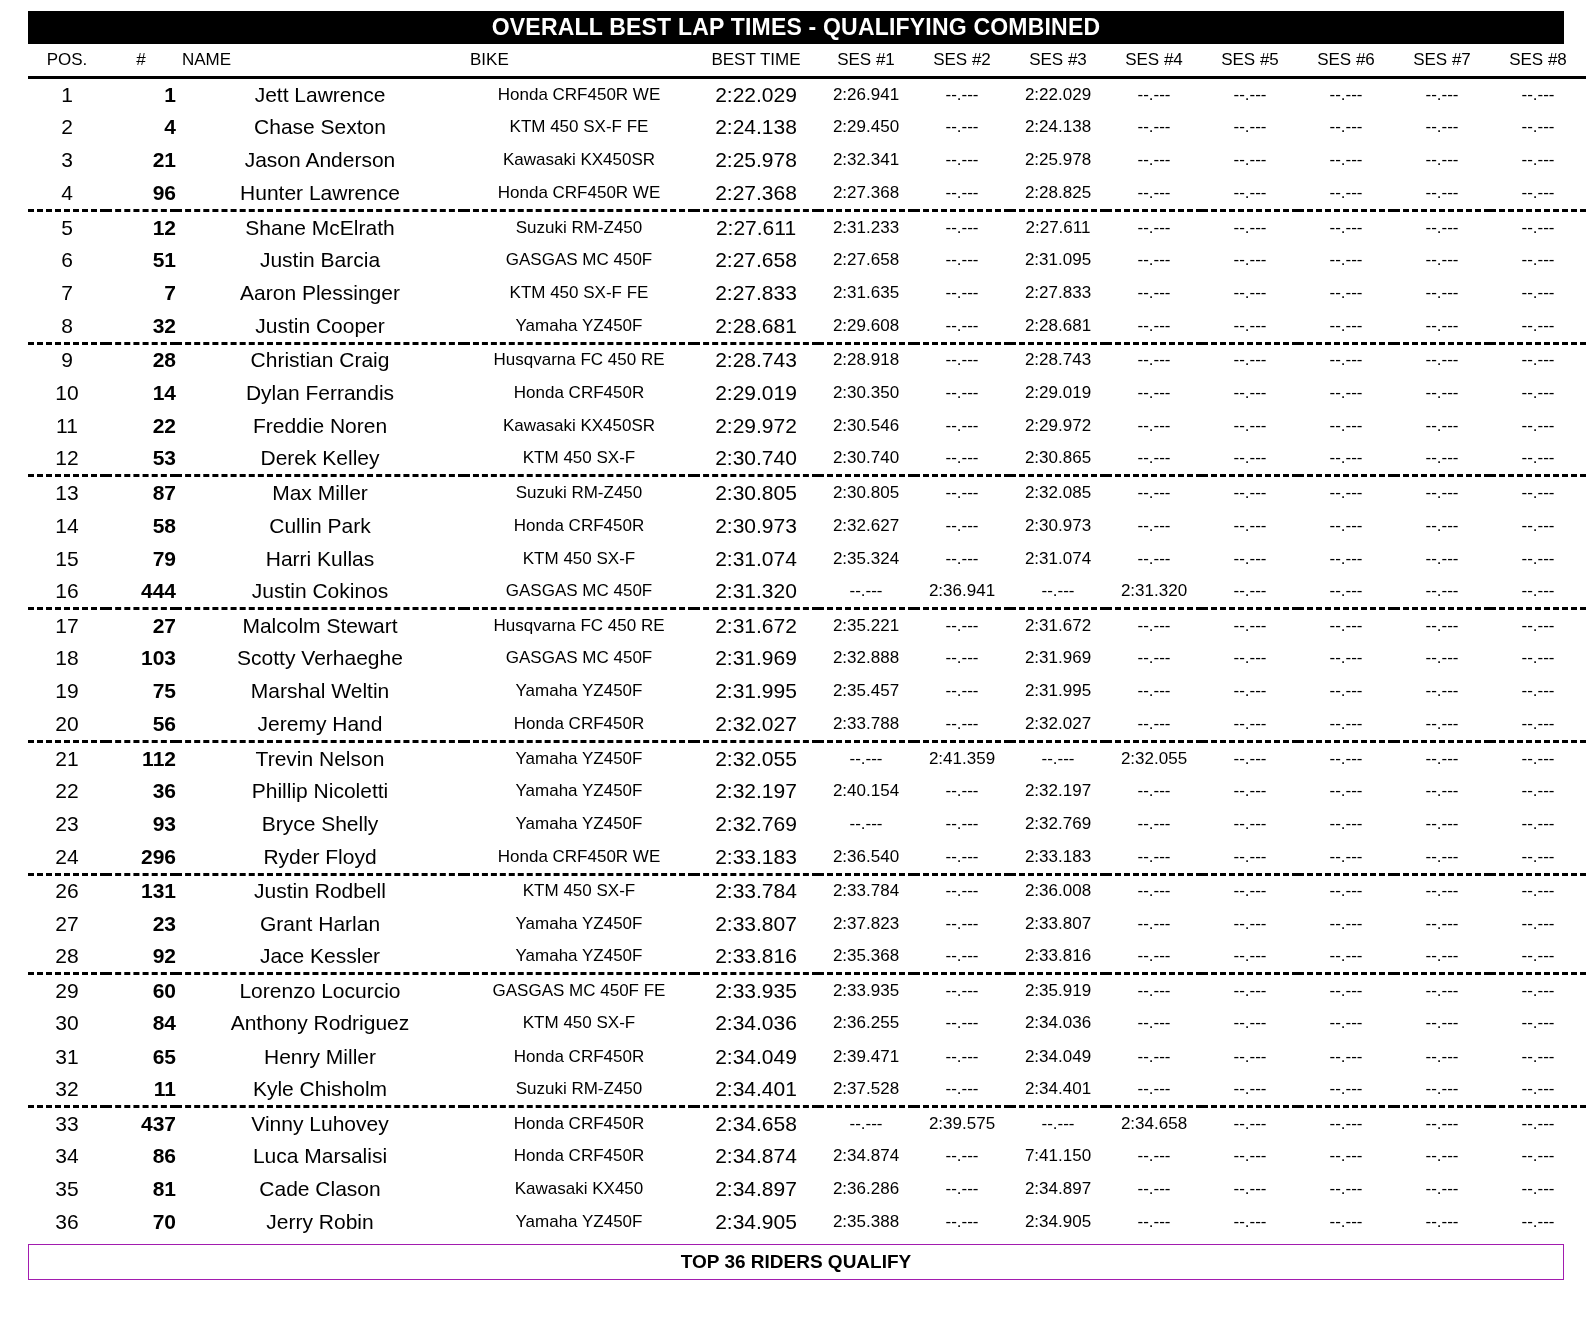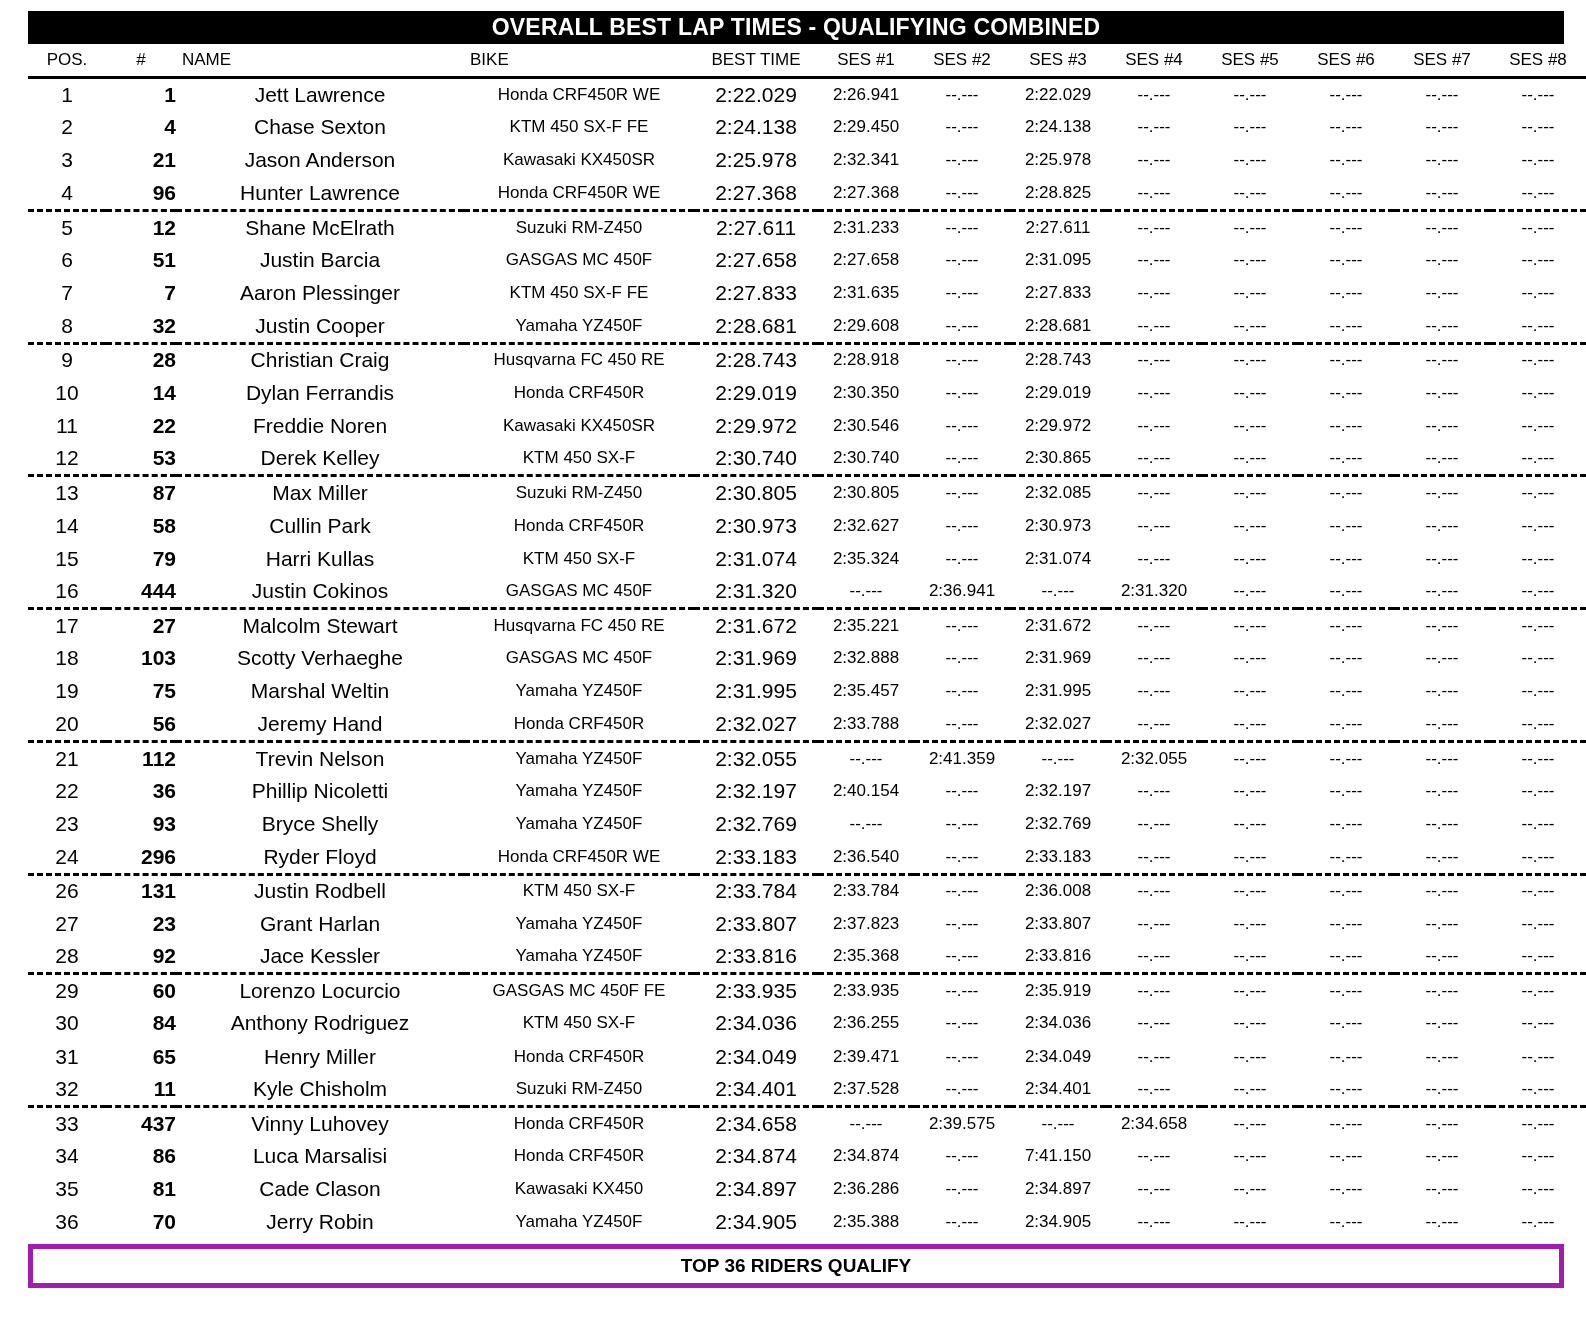--- a/index.html
+++ b/index.html
@@ -98,21 +98,21 @@
   }
 
   
   tbody tr.group-end td {
     border-bottom: 3px dashed #000000;
   }
 
   
   .footer-box {
     margin-top: 5px;
-    border: 5px solid #a21caf;
+    border: 1px solid #a21caf;
     height: 34px;
     line-height: 34px;
     text-align: center;
     font-size: 19px;
     font-weight: bold;
   }
 </style>
 </head>
 <body>
 

